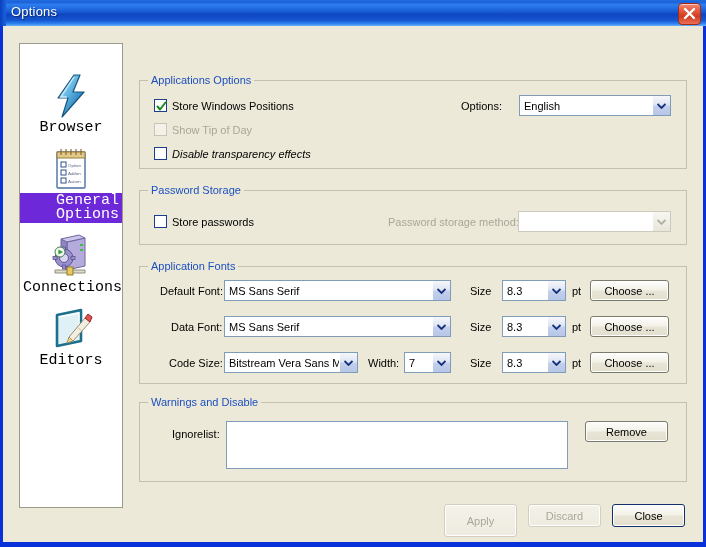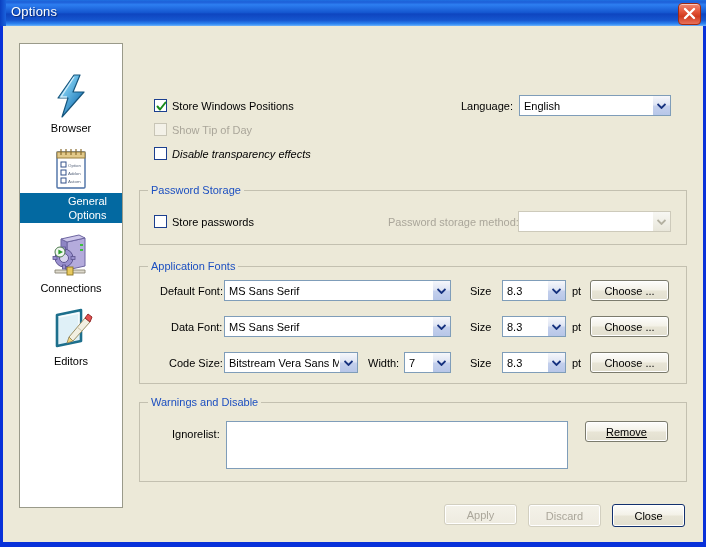--- a/index.html
+++ b/index.html
@@ -28,22 +28,22 @@
   
   .sidebar{position:absolute;left:16px;top:17px;width:104px;height:465px;
            background:#fff;border:1px solid #9a9a8a;box-sizing:border-box;}
   .cat-header{position:absolute;left:16px;top:17px;width:104px;height:19px;
            background:#ece9d8;border:1px solid #9a9a8a;box-sizing:border-box;
            text-align:center;line-height:18px;font-size:11px;color:#000;}
   .cat-list{position:absolute;left:17px;top:37px;width:102px;height:444px;
            background:#fff;overflow:hidden;}
   .cat-item{position:relative;width:102px;padding-top:9px;text-align:center;cursor:pointer;}
   .cat-icon{height:48px;display:flex;align-items:center;justify-content:center;}
-  .cat-label{display:inline-block;font-size:11px;line-height:14px;padding:1px 3px;color:#000;}
-  .cat-item.selected .cat-label{background:#0369a1;color:#fff;padding-left:36px;}
+  .cat-label{display:inline-block;font-size:15px;line-height:14px;padding:1px 3px;color:#000;font-family:Liberation Mono, monospace;}
+  .cat-item.selected .cat-label{background:#6d28d9;color:#fff;padding-left:36px;}
   .page-header{position:absolute;left:139px;top:40px;width:548px;height:24px;
        background:linear-gradient(to bottom,#ffffff 0%,#fbfbfb 40%,#e4e4df 100%);
        border:1px solid #4a4a4a;box-sizing:border-box;
        font-size:12px;font-weight:bold;line-height:22px;padding-left:8px;color:#000;}
 
   .group{position:absolute;border:1px solid #c3c0b0;box-sizing:border-box;background:transparent;}
   .group-legend{position:absolute;top:-7px;left:8px;background:#ece9d8;padding:0 3px;
        color:#1c4fc0;font-size:11px;white-space:nowrap;}
 
   .lbl{position:absolute;font-size:11px;color:#000;white-space:nowrap;}
@@ -177,35 +177,38 @@
             <path d="M22 32 L26 36 L20 38 Z" fill="#f7d77a" stroke="#9a8f66" stroke-width="1"></path>
             <path d="M30 22 L35 26" stroke="#c9c2a4" stroke-width="1"></path>
           </svg>
         </div>
         <span class="cat-label">Editors</span>
       </div>
     </div>
   </div>
 
 
+  <div class="group" style="left:139px;top:80px;width:548px;height:89px;">
+    <span class="group-legend">Applications Options</span>
+  </div>
 
   <div class="cb" style="left:154px;top:99px;">
     <svg width="11" height="11" viewBox="0 0 11 11">
       <path d="M1.5 5.5 L4 8.5 L9.5 1.5" fill="none" stroke="#1a8a1a" stroke-width="2" stroke-linecap="round" stroke-linejoin="round"></path>
     </svg>
   </div>
   <span class="cbtext" style="left:172px;top:100px;">Store Windows Positions</span>
 
   <div class="cb dis" style="left:154px;top:123px;"></div>
   <span class="cbtext dis" style="left:172px;top:124px;">Show Tip of Day</span>
 
   <div class="cb" style="left:154px;top:147px;"></div>
   <span class="cbtext" style="left:172px;top:148px;font-style:italic;">Disable transparency effects</span>
 
-  <span class="lbl" style="left:461px;top:100px;">Language:</span>
+  <span class="lbl" style="left:461px;top:100px;">Options:</span>
   <div class="combo" style="left:519px;top:95px;width:152px;">
     <span class="val">English</span>
     <span class="arrow">
       <svg width="9" height="6" viewBox="0 0 9 6">
           <path d="M0.5 1 L4.5 5 L8.5 1" fill="none" stroke="#15317e" stroke-width="1.8"></path>
         </svg>
     </span>
   </div>
 
   <div class="group" style="left:139px;top:190px;width:548px;height:55px;">
@@ -302,19 +305,19 @@
   <div class="btn" style="left:590px;top:352px;width:79px;">Choose ...</div>
 
   <div class="group" style="left:139px;top:402px;width:548px;height:80px;">
     <span class="group-legend">Warnings and Disable</span>
   </div>
 
   <span class="lbl" style="left:172px;top:428px;">Ignorelist:</span>
   <div class="textbox" style="left:226px;top:421px;width:342px;height:48px;">
     <span style="display:block;padding:2px 3px;font-size:11px;"></span>
   </div>
-  <div class="btn" style="left:585px;top:421px;width:83px;text-decoration:underline;">Remove</div>
-
-  <div class="btn dis" style="left:444px;top:504px;width:73px;height:21px;">Apply</div>
+  <div class="btn" style="left:585px;top:421px;width:83px;">Remove</div>
+
+  <div class="btn dis" style="left:444px;top:504px;width:73px;height:33px;">Apply</div>
   <div class="btn dis" style="left:528px;top:504px;width:73px;height:23px;">Discard</div>
   <div class="btn default" style="left:612px;top:504px;width:73px;height:23px;">Close</div>
 
 </div>
 
 </body></html>

